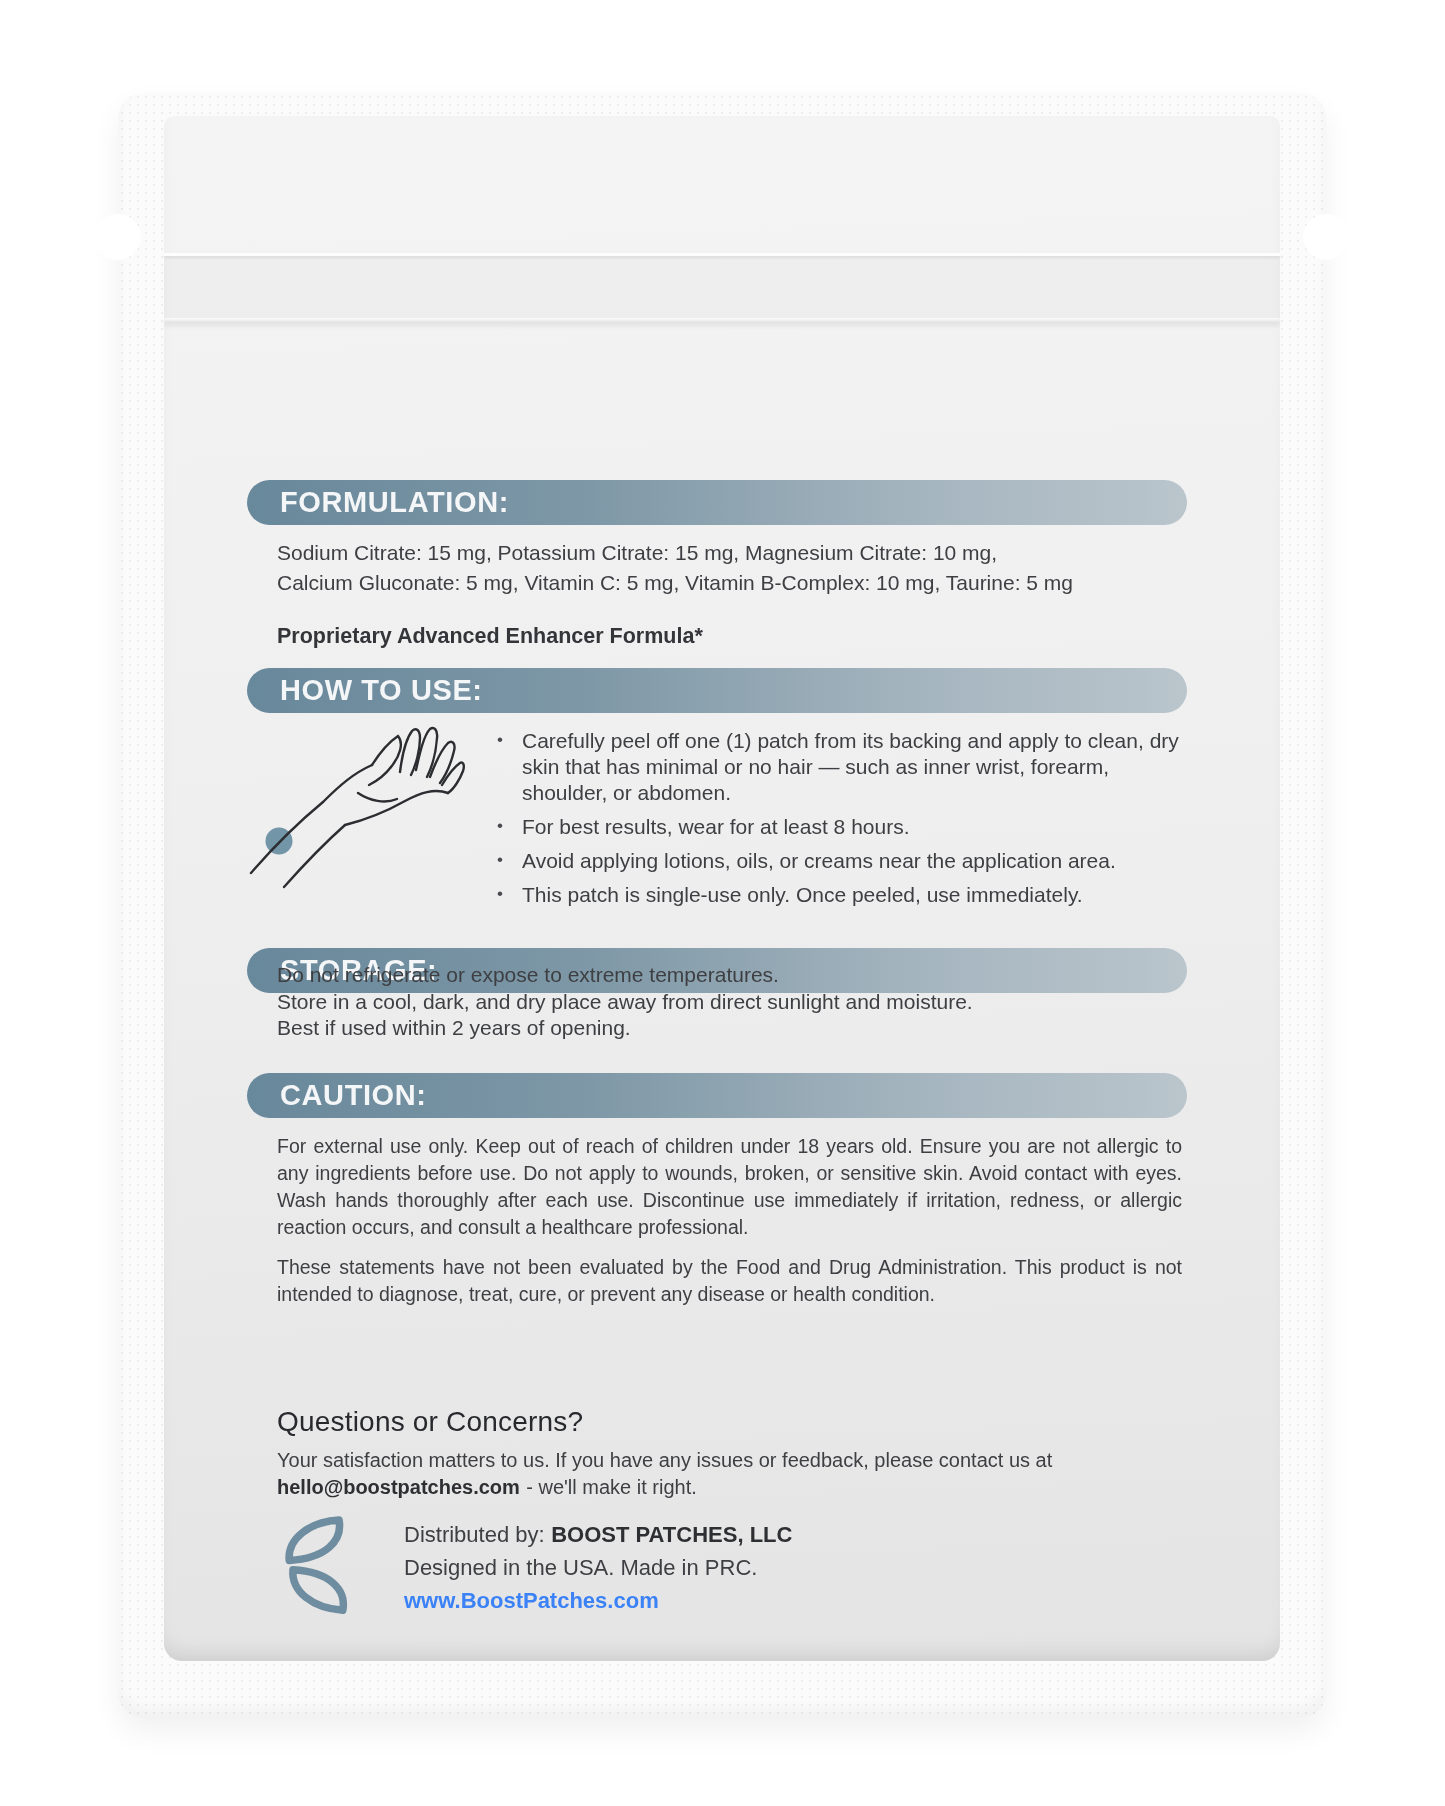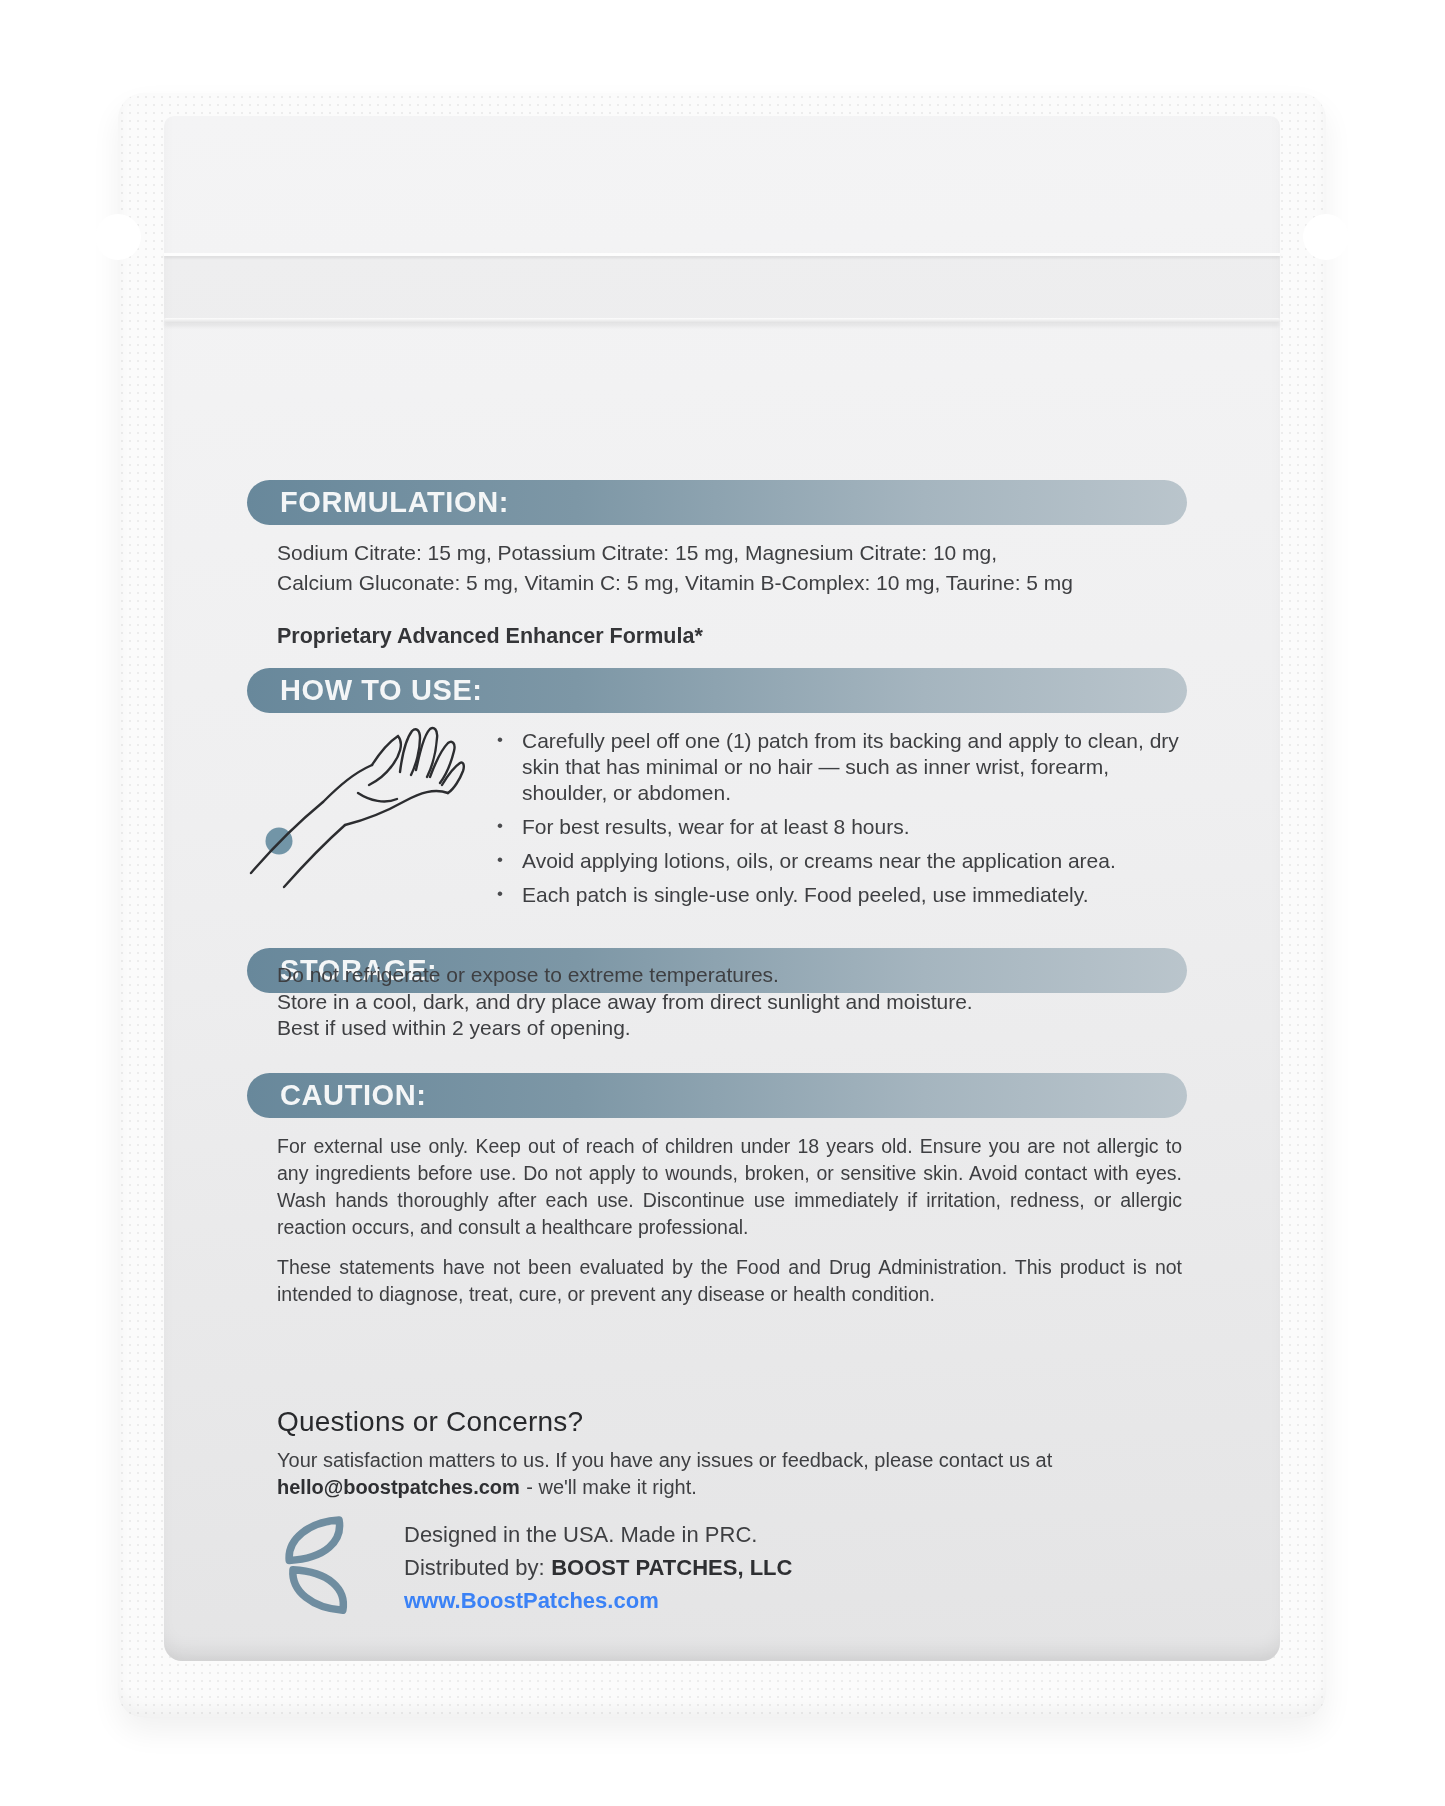--- a/index.html
+++ b/index.html
@@ -162,21 +162,21 @@
     <li>
       <span class="dot">•</span>
       <span>For best results, wear for at least 8 hours.</span>
     </li>
     <li>
       <span class="dot">•</span>
       <span>Avoid applying lotions, oils, or creams near the application area.</span>
     </li>
     <li>
       <span class="dot">•</span>
-      <span>Each patch is single-use only. Food peeled, use immediately.</span>
+      <span>This patch is single-use only. Once peeled, use immediately.</span>
     </li>
   </ul>
 
   <div class="section-bar bar-storage">
     <span>STORAGE:</span>
   </div>
   <div class="storage-lines">
     <div>Do not refrigerate or expose to extreme temperatures.</div>
     <div>Store in a cool, dark, and dry place away from direct sunlight and moisture.</div>
     <div>Best if used within 2 years of opening.</div>
@@ -201,21 +201,21 @@
   <div class="footer-row">
     <div class="logo-wrap">
       <svg width="94" height="102" viewBox="0 0 100 108" fill="none" xmlns="http://www.w3.org/2000/svg">
         <g stroke="#6f8da0" stroke-width="8" fill="none" stroke-linejoin="round">
           <path d="M13,47 C11,24 34,6 66,4 C70,26 52,45 13,47 Z"></path>
           <path d="M17,57 C56,59 74,78 70,100 C38,98 15,80 17,57 Z"></path>
         </g>
       </svg>
     </div>
     <div class="footer-text">
-      <div>Designed in the USA. Made in PRC.</div>
       <div>
         <span>Distributed by:</span><b class="company">BOOST PATCHES, LLC</b>
       </div>
+      <div>Designed in the USA. Made in PRC.</div>
       <div class="website">www.BoostPatches.com</div>
     </div>
   </div>
 
 </div>
 
 </body></html>

